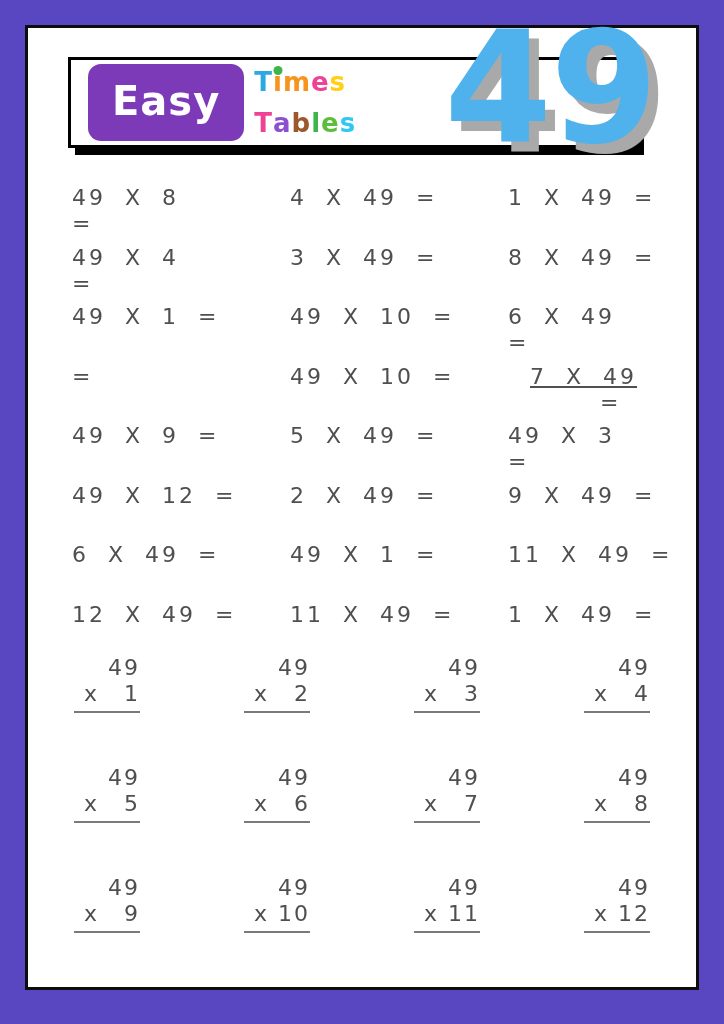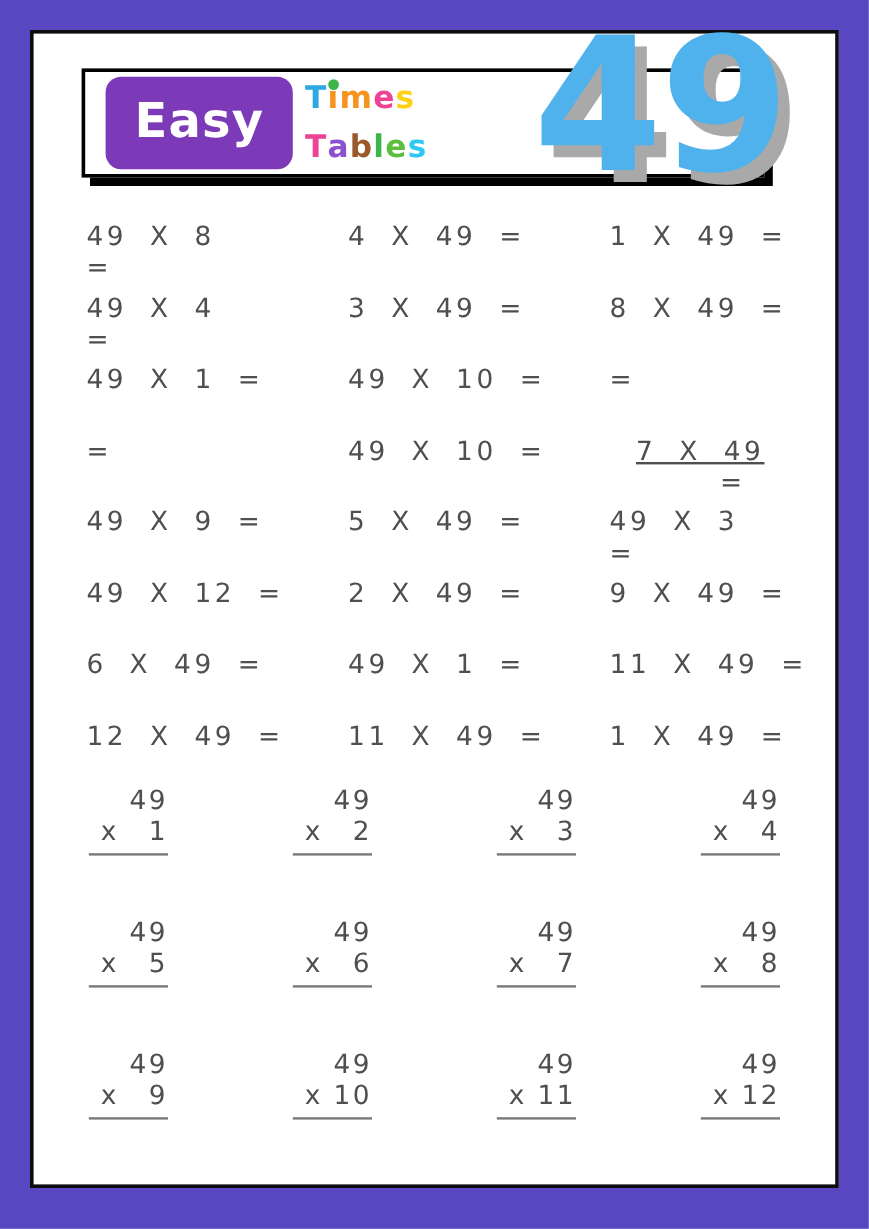--- a/index.html
+++ b/index.html
@@ -164,20 +164,21 @@
       <div class="eqcell">
         <div class="l1">11 X 49 =</div>
       </div>
       <div class="eqcell">
         <div class="l1">1 X 49 =</div>
       </div>
       <div class="eqcell">
         <div class="l1">8 X 49 =</div>
       </div>
       <div class="eqcell">
+        <div class="l1">6 X 49</div>
         <div class="l2">=</div>
       </div>
       <div class="eqcell indent">
         <div class="l1">7 X 49</div>
         <div class="l2">=</div>
       </div>
       <div class="eqcell">
         <div class="l1">49 X 3</div>
         <div class="l2">=</div>
       </div>

